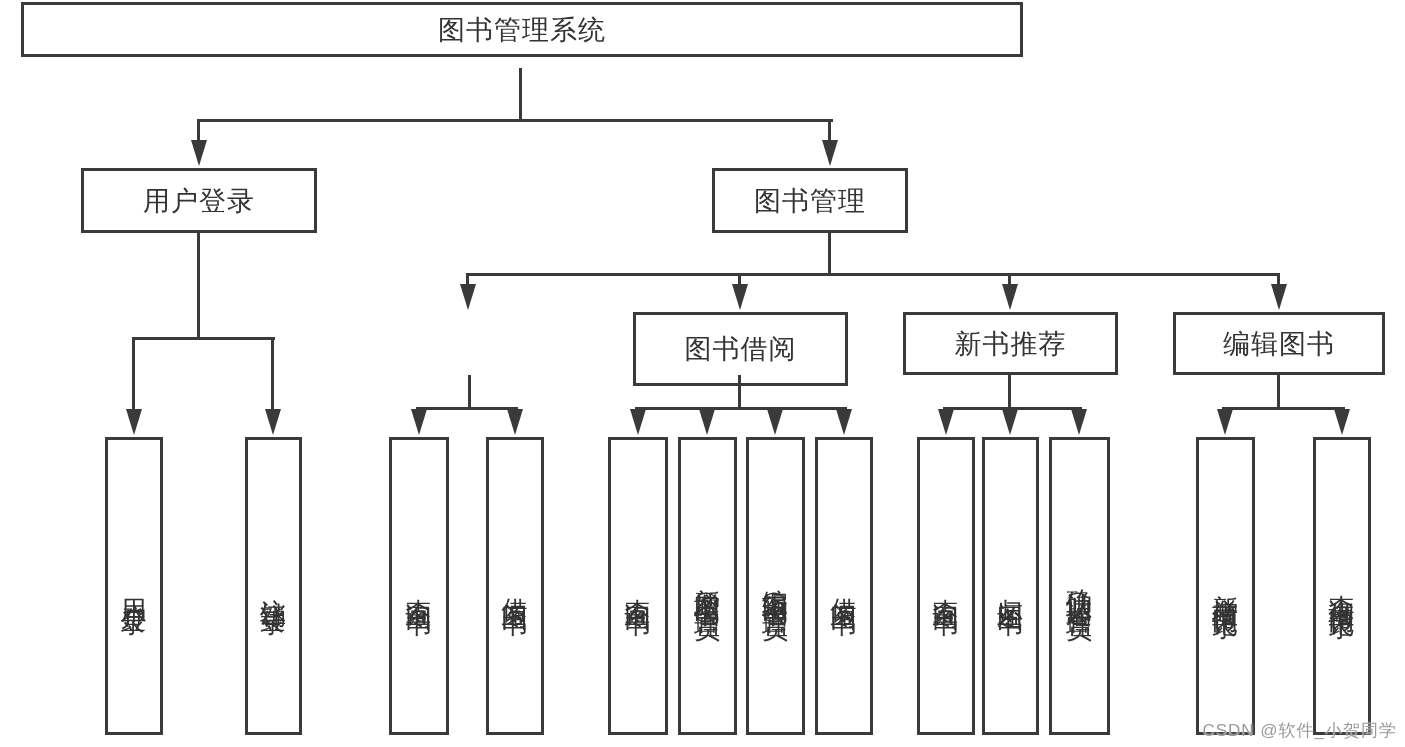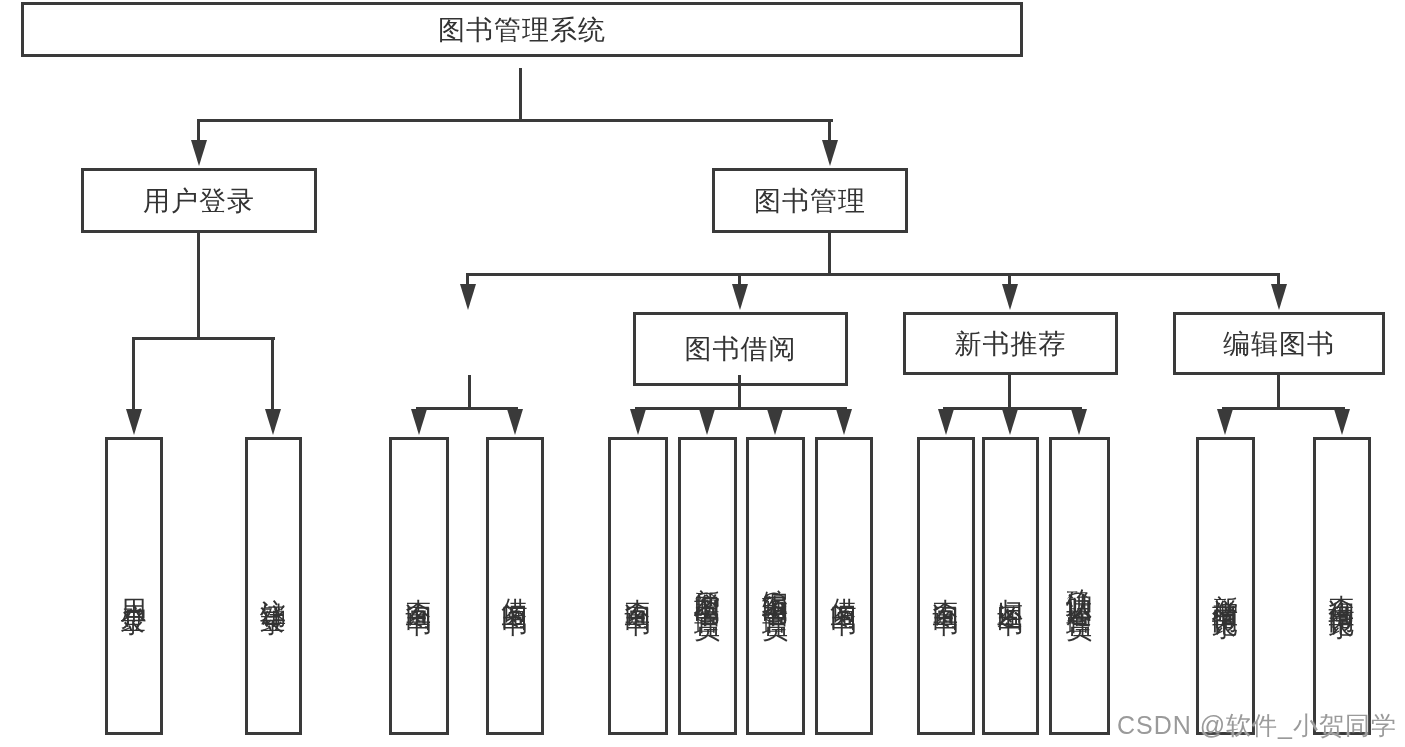--- a/index.html
+++ b/index.html
@@ -43,21 +43,21 @@
   #f4{left:608px;width:60px}
   #f5{left:678px;width:59px}
   #f6{left:746px;width:59px}
   #f7{left:815px;width:58px}
   #f8{left:917px;width:58px}
   #f9{left:982px;width:57px}
   #f10{left:1049px;width:61px}
   #f11{left:1196px;width:59px}
   #f12{left:1313px;width:58px}
 
-  .watermark{position:absolute;right:8px;bottom:5px;font-size:25px;color:var(--wm);
+  .watermark{position:absolute;right:8px;bottom:5px;font-size:17px;color:var(--wm);
              letter-spacing:1px;z-index:5;text-shadow:0 0 2px #fff;}
 </style>
 </head>
 <body>
 
 <div id="stage">
 
   <div class="box" id="b-root">
     <span>图书管理系统</span>
   </div>

